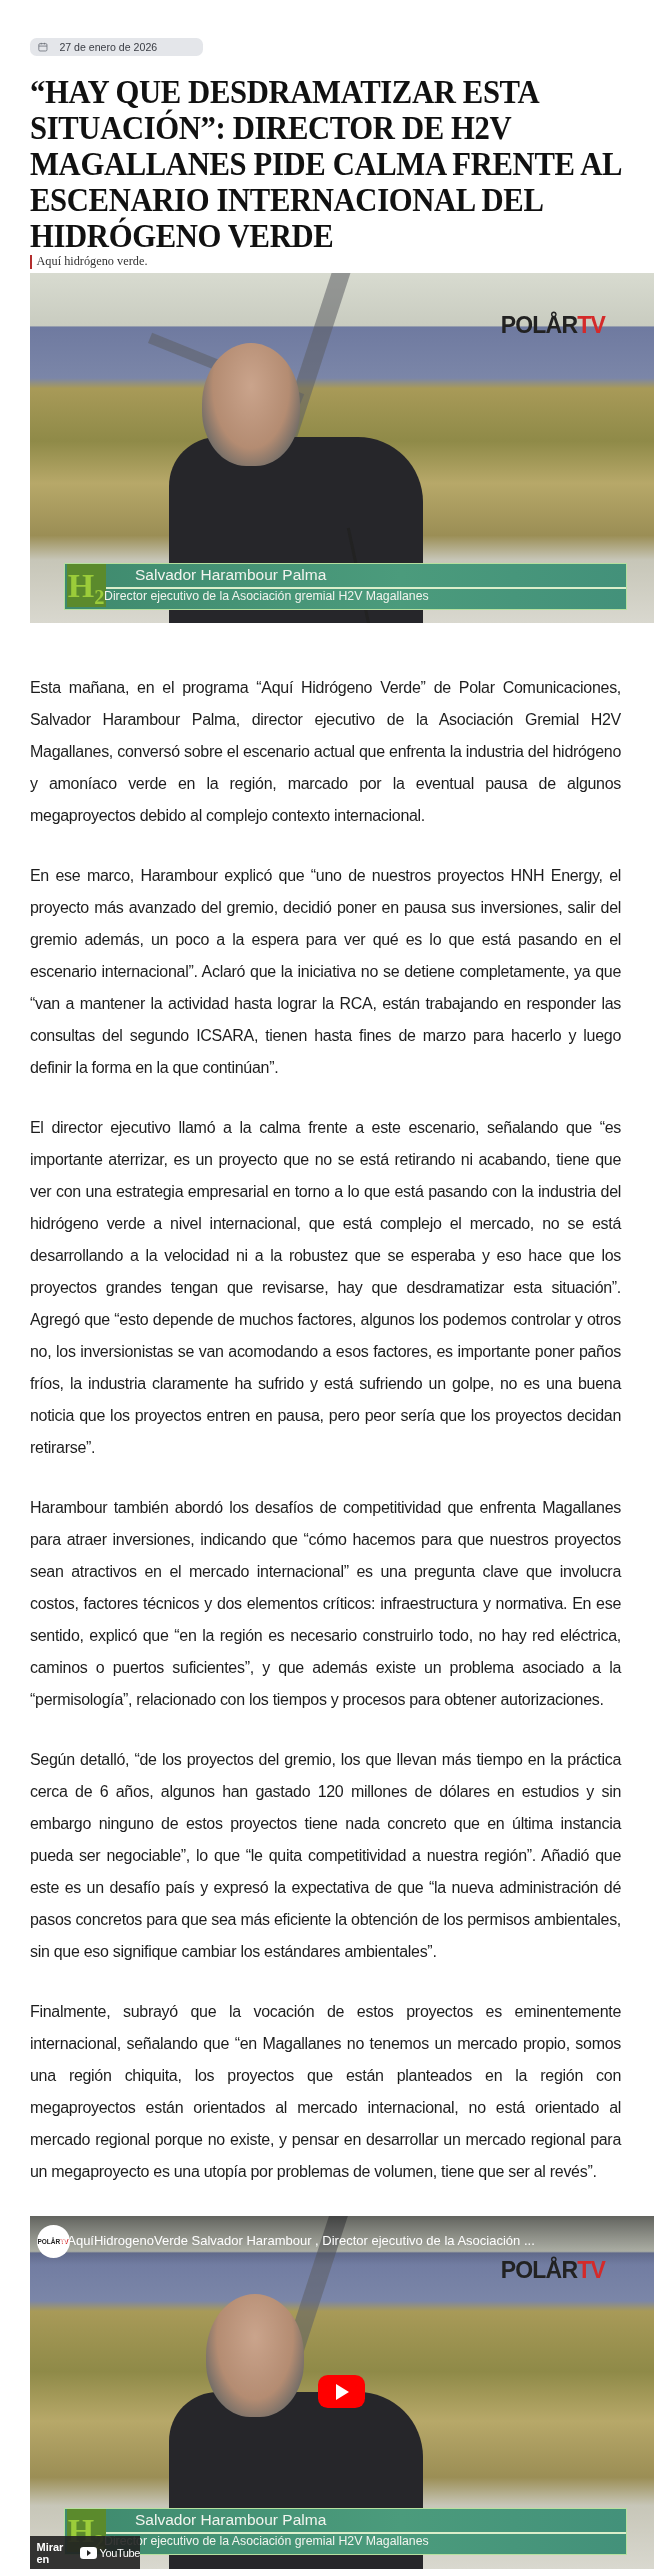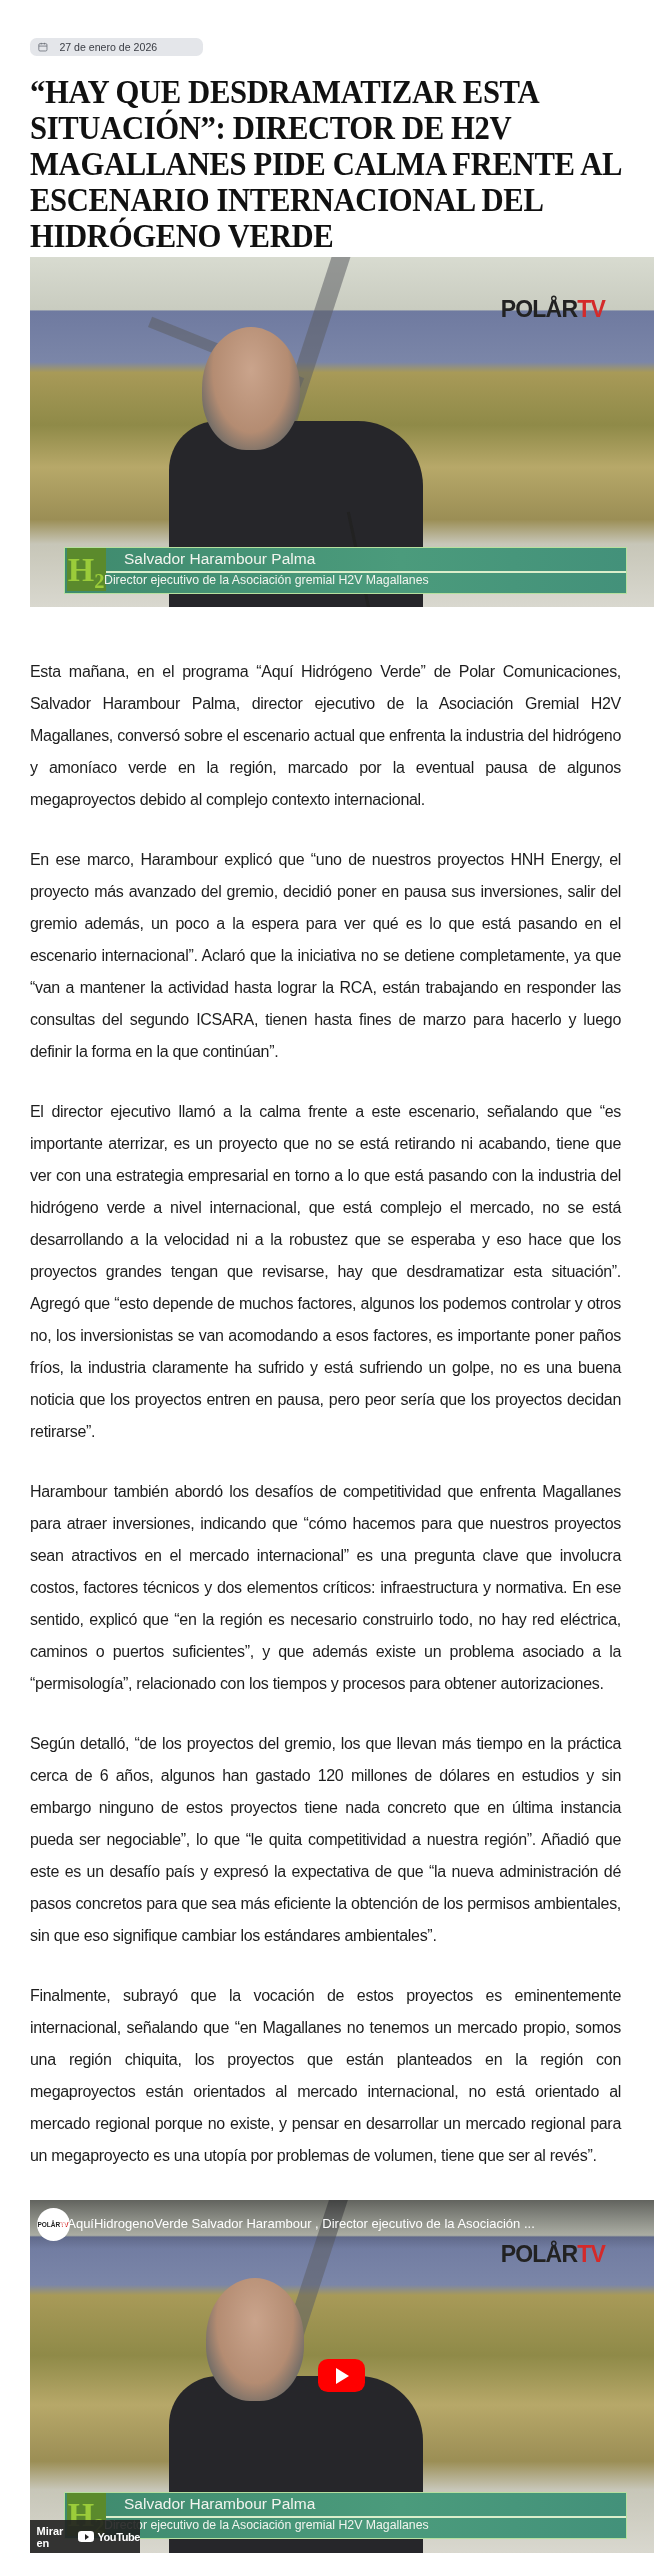--- a/index.html
+++ b/index.html
@@ -62,21 +62,21 @@
   .lower-third {
     position: absolute; left: 34px; top: 290px; width: 563px; height: 47px;
     background: linear-gradient(90deg, #3f8a6e, #4b9b7c 60%, #43917a);
     border: 1.6px solid #b6e09f;
   }
   .lower-third .h2 {
     position: absolute; left: 1.6px; top: 0; width: 39px; height: 43px;
     background: #5b8a2c; color: #9bcc3a; font-weight: 700; font-size: 34px; line-height: 43px; text-align: center;
     font-family: Liberation Serif, serif;
   }
-  .lower-third .name { position: absolute; left: 59px; top: 1.6px; font-size: 15.5px; color: #f2f4ee; }
+  .lower-third .name { position: absolute; left: 70px; top: 1.6px; font-size: 15.5px; color: #f2f4ee; }
   .lower-third .rule { position: absolute; left: 41px; right: 0; top: 23px; height: 1.6px; background: #dbeecb; }
   .lower-third .role { position: absolute; left: 39px; top: 25px; font-size: 12.3px; color: #f2f4ee; }
 
   .article { margin-top: 49px; }
   .article p {
     font-family: "Liberation Sans Narrow", "Liberation Sans", sans-serif;
     font-size: 16px; line-height: 32px; text-align: justify; color: #1d1d1d;
     margin-bottom: 28px;
     letter-spacing: -0.3px;
   }
@@ -105,21 +105,21 @@
     position: absolute; left: 288px; top: 159px; width: 47px; height: 33px;
     background: #ff0000; border-radius: 9.8px; display: flex; align-items: center; justify-content: center;
   }
   .play-btn .tri { width: 0; height: 0; border-left: 13px solid #fff; border-top: 8.2px solid transparent; border-bottom: 8.2px solid transparent; margin-left: 2.5px; }
   .video .lower-third { top: 292px; }
   .video .watch-on {
     position: absolute; left: 0; bottom: 0; width: 110px; height: 33px;
     background: rgba(33,33,33,.9); display: flex; align-items: center; gap: 6.5px; padding-left: 6.5px;
     color: #fff; font-size: 11px; font-weight: 700;
   }
-  .watch-on .yt-logo { display: flex; align-items: center; gap: 3px; font-weight: 700; letter-spacing: -0.4px; }
+  .watch-on .yt-logo { display: flex; align-items: center; gap: 3px; font-weight: 400; letter-spacing: -0.4px; }
   .yt-logo .yt-box { width: 16.4px; height: 11.4px; background: #fff; border-radius: 3.3px; display: flex; align-items: center; justify-content: center; }
   .yt-box .tri { width: 0; height: 0; border-left: 4.9px solid #222; border-top: 3.3px solid transparent; border-bottom: 3.3px solid transparent; margin-left: 0.8px; }
   .end-space { height: 33px; }
 </style>
 </head>
 <body>
 
 <div class="page">
 
   <div class="date-badge">
@@ -129,20 +129,24 @@
           <line x1="1" y1="5" x2="11" y2="5" stroke="#6b6f78" stroke-width="1"></line>
           <line x1="4" y1="1" x2="4" y2="3" stroke="#6b6f78"></line>
           <line x1="8" y1="1" x2="8" y2="3" stroke="#6b6f78"></line>
         </svg>
     </span>
     <span>27 de enero de 2026</span>
   </div>
 
   <h1 class="headline">“Hay que desdramatizar esta situación”: Director de H2V Magallanes pide calma frente al escenario internacional del hidrógeno verde</h1>
 
+  <div class="caption">
+    <span class="bar"></span>
+    <span>Aquí hidrógeno verde.</span>
+  </div>
 
   <div class="hero">
     <div class="stripe" style="left:270px;top:-16.4px;width:18px;height:229px;transform:rotate(18deg);"></div>
     <div class="stripe" style="left:114px;top:90px;width:164px;height:11.4px;transform:rotate(22deg);"></div>
     <div class="person-body"></div>
     <div class="person-head"></div>
     <div class="mic"></div>
     <div class="polar-logo">
       <span class="p1">POLÅR</span><span class="p2">TV</span>
     </div>

